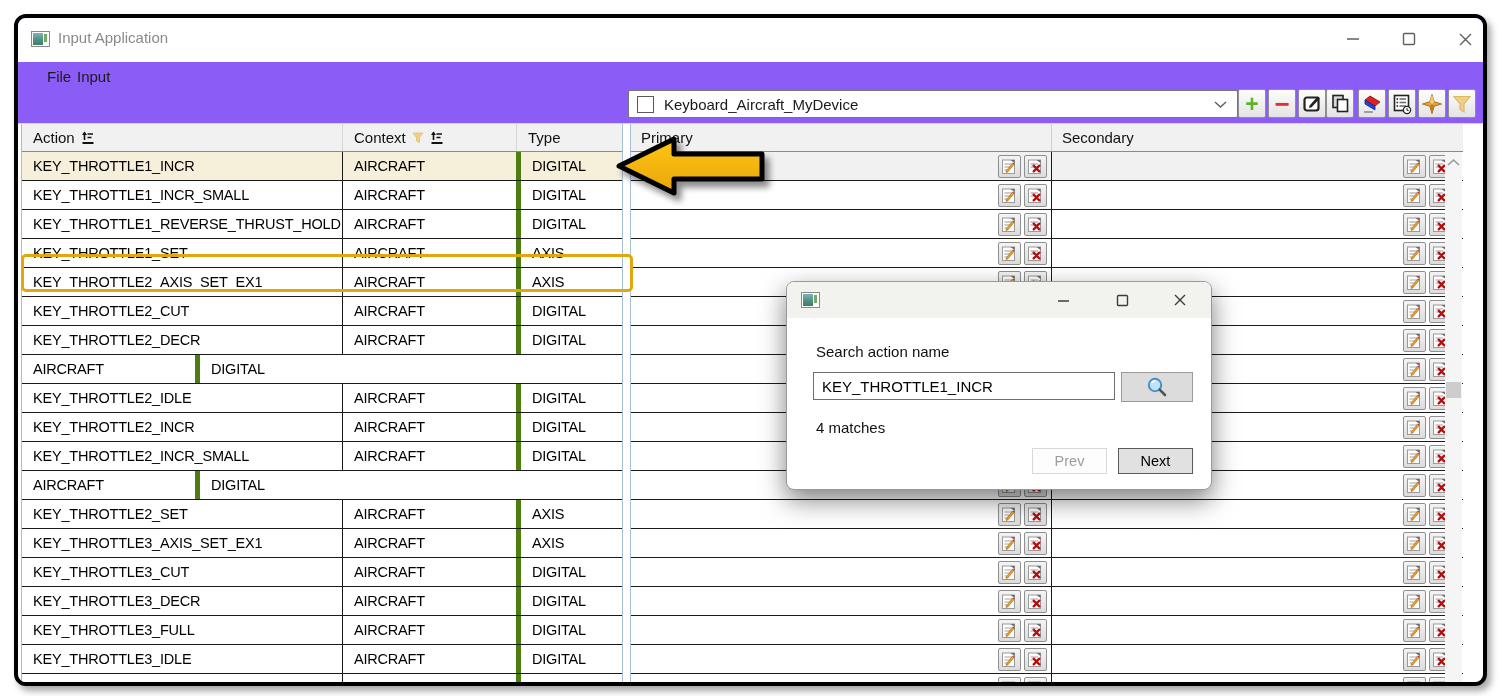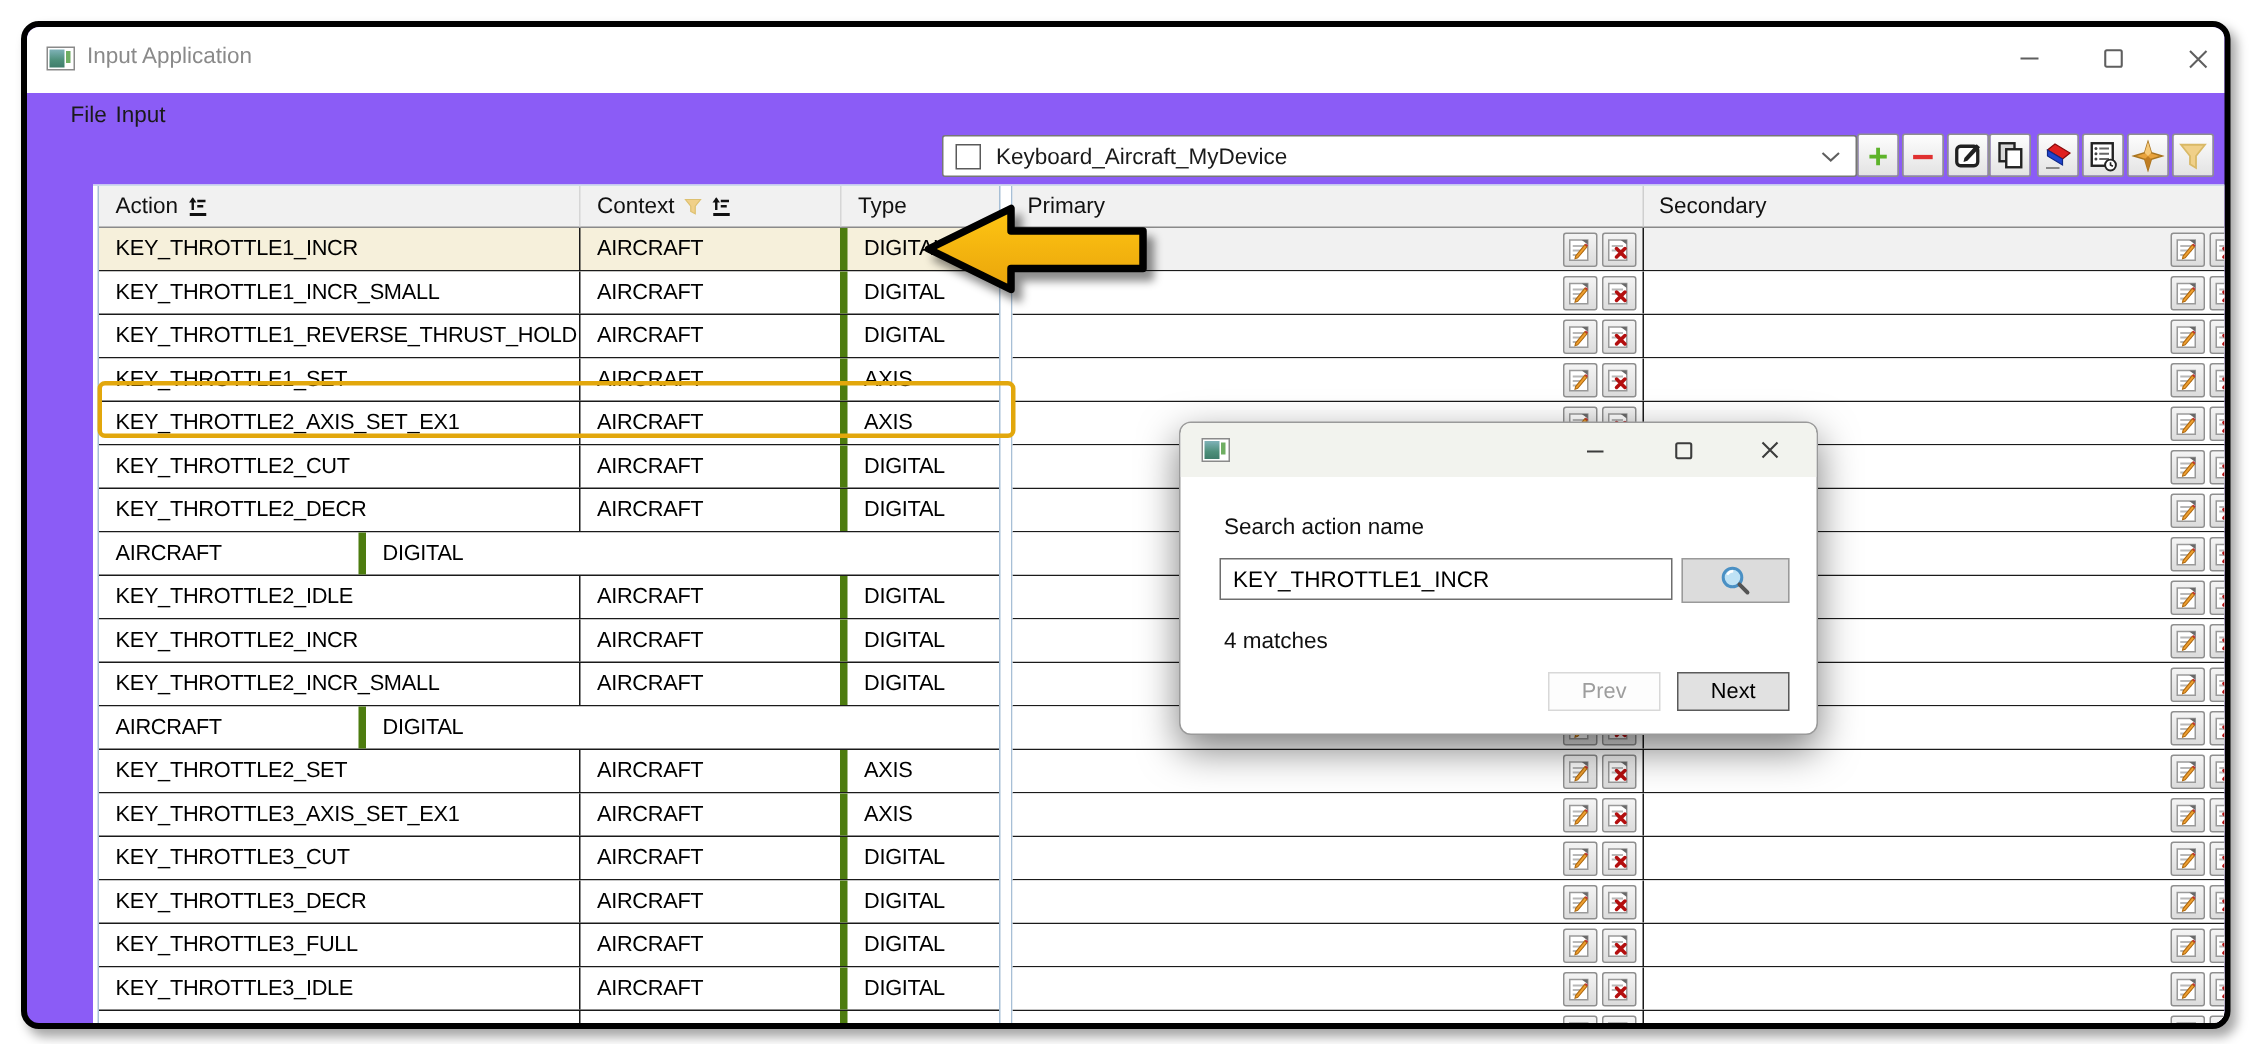--- a/index.html
+++ b/index.html
@@ -30,21 +30,21 @@
   .combo .chev { margin-right:10px; }
   .tbtn { position:absolute; top:71px; width:26px; height:27px;
           background:linear-gradient(180deg,#fdfdfd,#e3e3e3);
           border:1px solid #8f8f8f; border-radius:2px;
           display:flex; align-items:center; justify-content:center; }
   .tbtn.plus  { color:#5db32a; font-size:23px; font-weight:bold; line-height:20px; }
   .tbtn.minus { color:#e03030; font-size:26px; font-weight:bold; line-height:18px; }
 
   
   .main { position:absolute; left:0; top:105px; right:0; bottom:0; background:#fff;
-          border-top:1px solid #cddbea; overflow:hidden;margin-left:44px; }
+          border-top:1px solid #cddbea; overflow:hidden; }
   .ltable { position:absolute; left:3px; top:0; width:600px; bottom:0;
             border-left:1px solid #a7bfd6; border-right:1px solid #a7bfd6; overflow:hidden; }
   .lhead { height:27px; background:#f1f1f1; border-bottom:1px solid #8a8a8a; display:flex; }
   .lhcell { font-size:15px; color:#111; display:flex; align-items:center; gap:6px;
             padding-left:11px; border-right:1px solid #d6d6d6; }
   .c-action { width:309px; } .c-context { width:162px; } .c-type { flex:1; border-right:none;align-items:center; }
   .lrow { height:28px; border-bottom:1px solid #1a1a1a; display:flex; background:#fff; }
   .lrow .cell { font-size:14.5px; letter-spacing:-0.2px; color:#000; line-height:28px;
                 padding-left:11px; white-space:nowrap; overflow:hidden; }
   .lrow .a { width:309px; border-right:1px solid #1a1a1a; }

